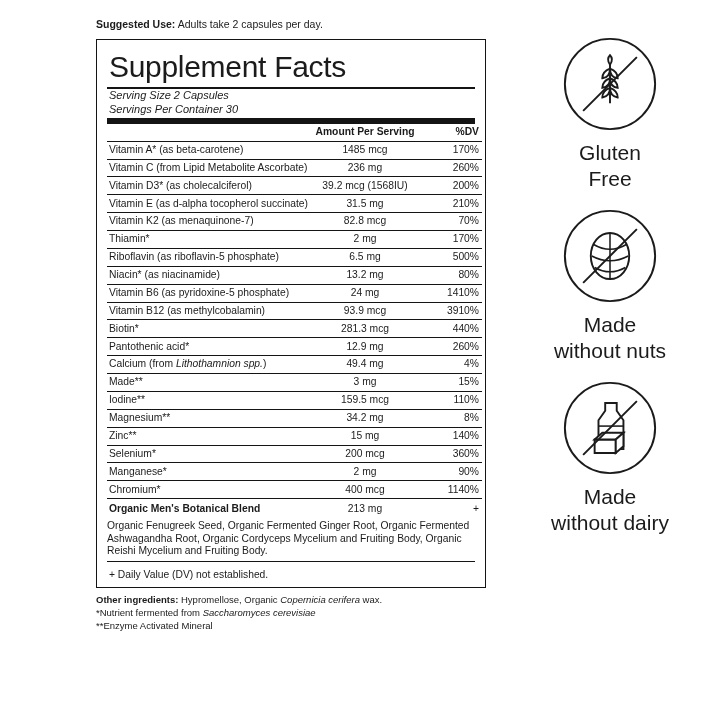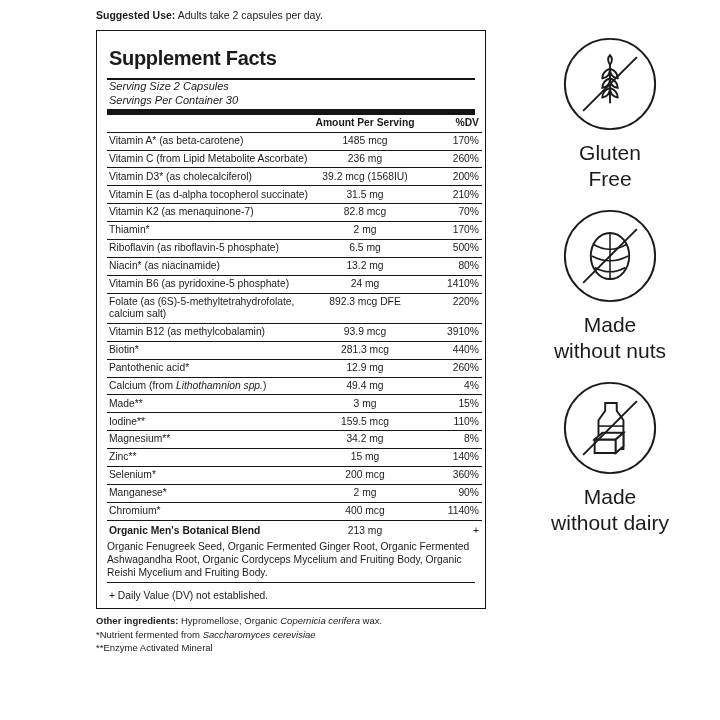--- a/index.html
+++ b/index.html
@@ -17,43 +17,43 @@
   .page {
     position: relative;
     width: 720px;
     height: 720px;
   }
 
   
   .left-col {
     position: absolute;
     left: 78px;
-    top: 8px;
+    top: 17px;
     width: 390px;
     padding-left: 18px;
   }
   .suggested-use {
     font-size: 10.5px;
     line-height: 14px;
     margin-bottom: 8px;
     white-space: nowrap;
   }
   .suggested-use .lbl {
     font-weight: bold;
   }
 
   .facts-box {
     border: 1.6px solid #141414;
     padding: 8px 10px 6px 10px;
     box-sizing: border-box;
     width: 390px;
   }
   .facts-title {
-    font-size: 20px;
-    font-weight: bold;
+    font-size: 30px;
+    font-weight: normal;
     letter-spacing: -0.3px;
     line-height: 34px;
     margin: 2px 0 2px 2px;
     font-family: "Liberation Sans", sans-serif;
   }
   .rule-thin {
     border-bottom: 1px solid #141414;
     margin: 1px 0 3px 0;
   }
   .rule-med {
@@ -212,25 +212,20 @@
           </tr>
           <tr>
             <td class="col-name">Niacin* (as niacinamide)</td>
             <td class="col-amt">13.2 mg</td>
             <td class="col-dv">80%</td>
           </tr>
           <tr>
             <td class="col-name">Vitamin B6 (as pyridoxine-5 phosphate)</td>
             <td class="col-amt">24 mg</td>
             <td class="col-dv">1410%</td>
-          </tr>
-          <tr>
-            <td class="col-name">Folate (as (6S)-5-methyltetrahydrofolate, calcium salt)</td>
-            <td class="col-amt">892.3 mcg DFE</td>
-            <td class="col-dv">220%</td>
           </tr>
           <tr>
             <td class="col-name">Vitamin B12 (as methylcobalamin)</td>
             <td class="col-amt">93.9 mcg</td>
             <td class="col-dv">3910%</td>
           </tr>
           <tr>
             <td class="col-name">Biotin*</td>
             <td class="col-amt">281.3 mcg</td>
             <td class="col-dv">440%</td>

